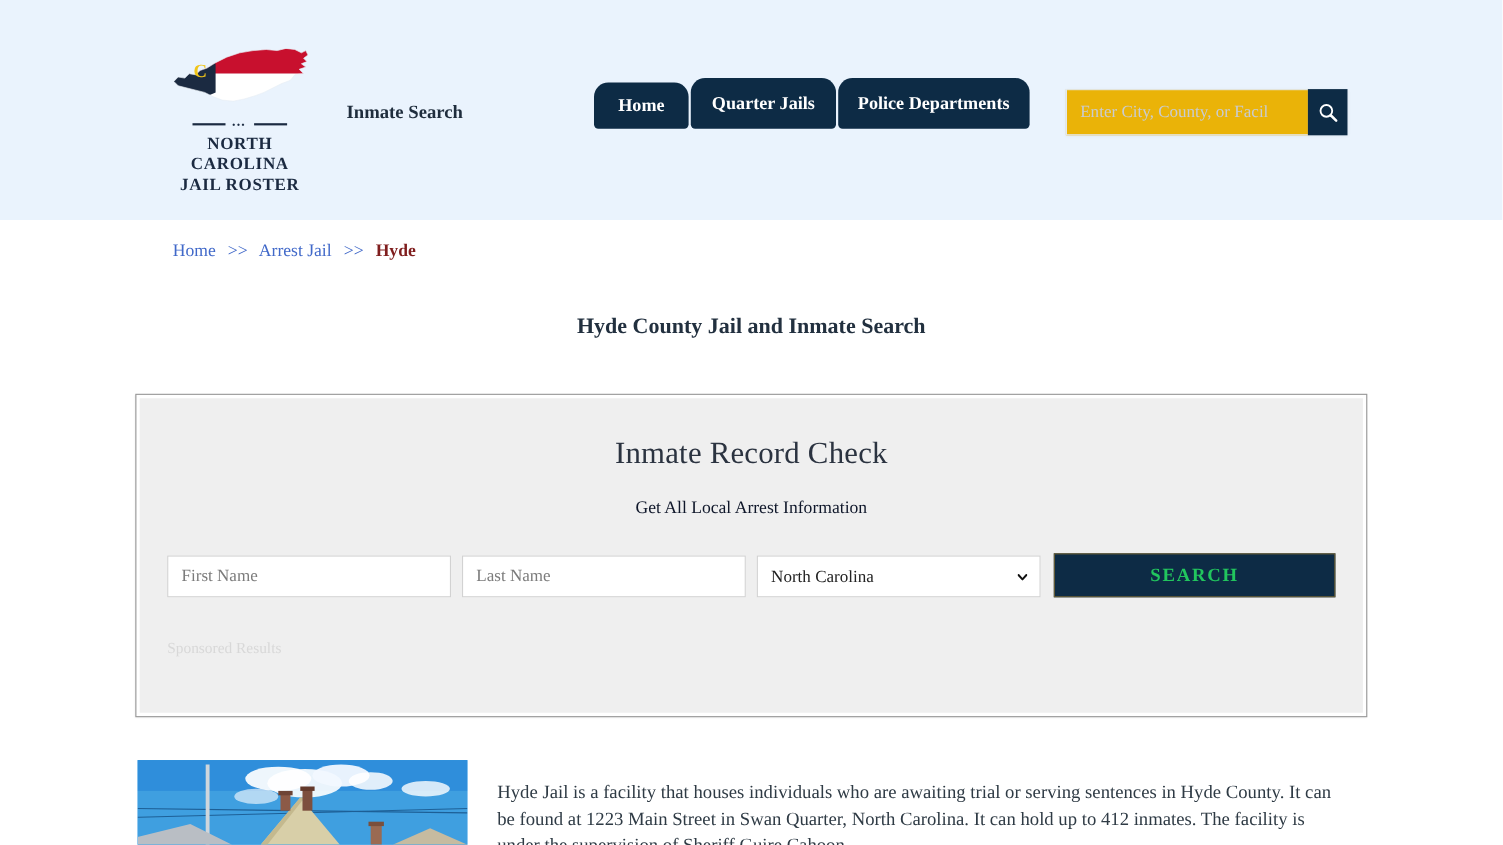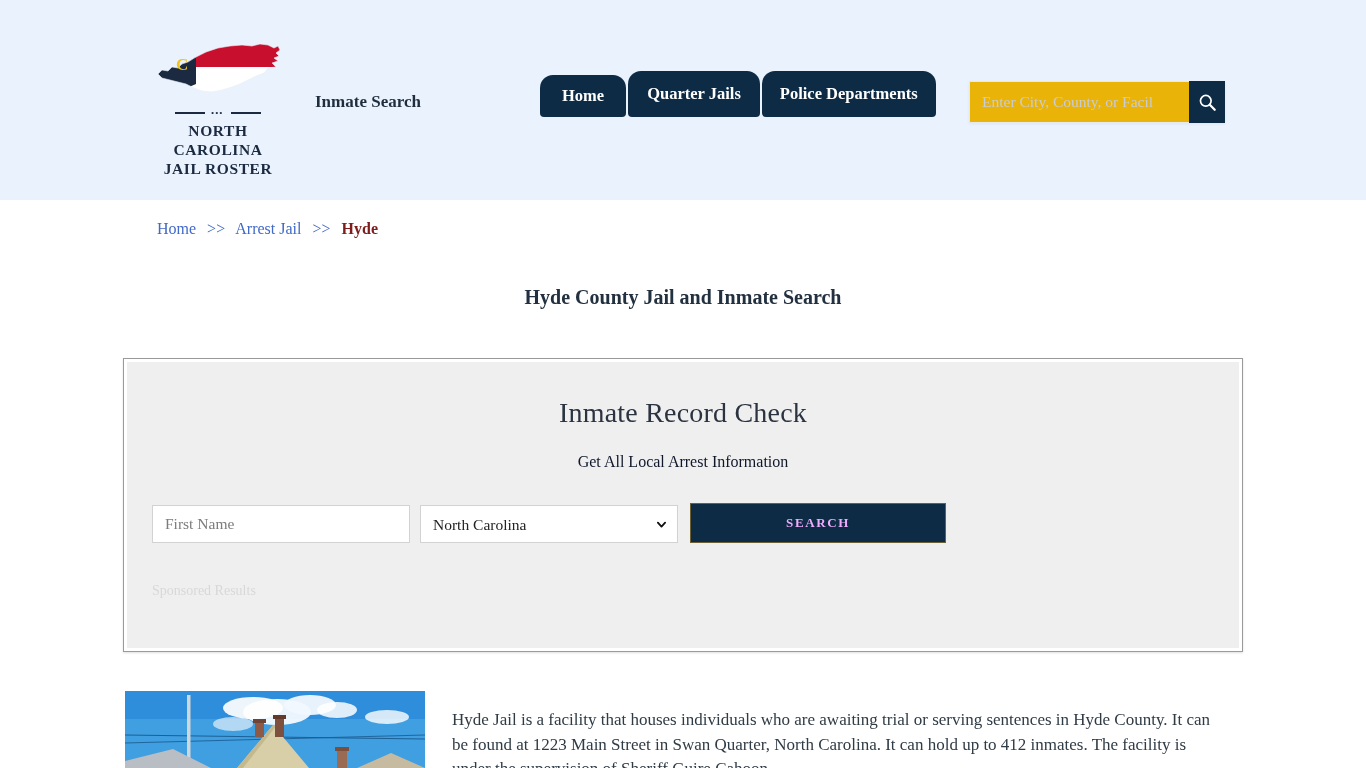--- a/index.html
+++ b/index.html
@@ -251,23 +251,23 @@
     position: absolute;
     right: 12px;
     top: 15px;
     width: 9px; height: 9px;
     pointer-events: none;
   }
   .search-btn {
     width: 256px;
     height: 40px;
     background: #0d2b45;
-    color: #f0abfc;
+    color: #22c55e;
     border: 1px solid #6b6036;
-    font-size: 13px;
+    font-size: 17px;
     font-weight: bold;
     letter-spacing: 1.6px;
     font-family: "Liberation Serif", "DejaVu Serif", serif;
     cursor: pointer;
   }
   .sponsored {
     margin-top: 40px;
     padding-left: 28px;
     font-size: 14px;
     color: #d8d8d8;
@@ -360,20 +360,21 @@
 </div>
 
 <h1 class="page-title">Hyde County Jail and Inmate Search</h1>
 
 <section class="widget">
   <div class="widget-title">Inmate Record Check</div>
   <div class="widget-sub">Get All Local Arrest Information</div>
 
   <form class="widget-form">
     <input id="first-name" type="text" placeholder="First Name" style="">
+    <input id="last-name" type="text" placeholder="Last Name" style="">
 
     <div class="select-wrap">
       <select>
         <option>North Carolina</option>
       </select>
       <svg class="select-chevron" viewBox="0 0 10 10">
         <path d="M1,3 L5,7.4 L9,3" fill="none" stroke="#111111" stroke-width="2" stroke-linecap="round" stroke-linejoin="round"></path>
       </svg>
     </div>
 

